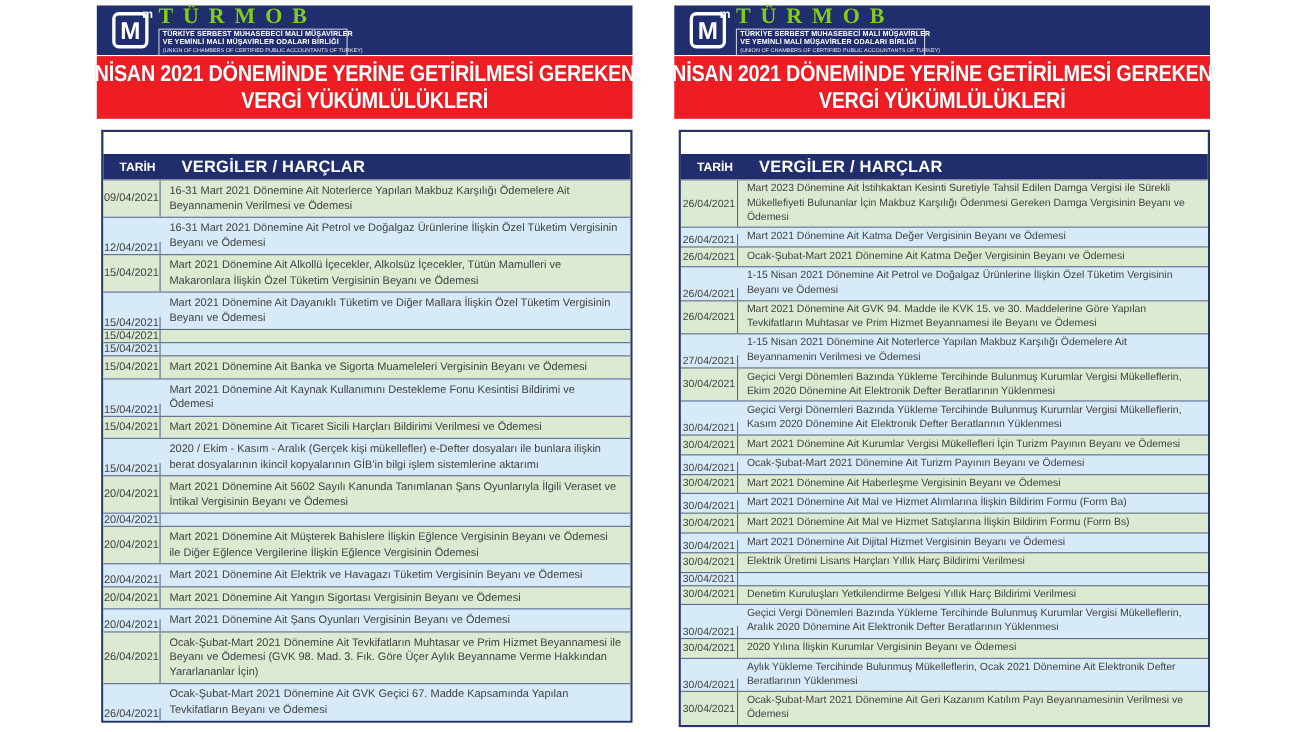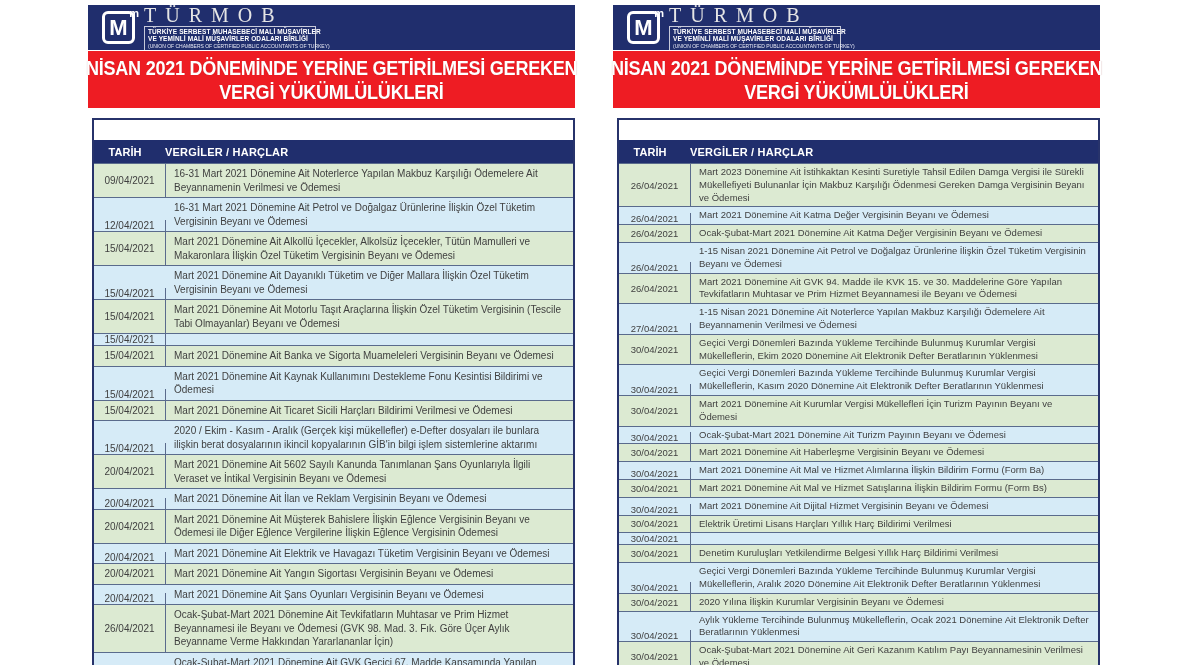--- a/index.html
+++ b/index.html
@@ -18,42 +18,42 @@
   .panel-0{left:88px;}
   .panel-1{left:613px;}
 
   
   .logo-band{height:45px;background:var(--navy);display:flex;align-items:center;padding-left:14px;}
   .logo-mark{position:relative;width:33px;height:33px;border:3px solid #fff;border-radius:6px;
     display:flex;align-items:center;justify-content:center;flex:none;}
   .logo-mark .big-m{color:#fff;font-weight:bold;font-size:22px;line-height:1;font-family:"Liberation Sans",sans-serif;}
   .logo-mark .small-m{position:absolute;top:-6px;right:-7px;color:#fff;font-weight:bold;font-size:11px;line-height:1;}
   .logo-text{margin-left:9px;display:flex;flex-direction:column;}
-  .wordmark{color:#e5e5e5;font-family:"Liberation Serif", serif;font-weight:normal;font-size:20px;
+  .wordmark{color:#84cc16;font-family:"Liberation Serif", serif;font-weight:bold;font-size:20px;
     letter-spacing:9px;line-height:1;white-space:nowrap;}
   .logo-sub{border:1px solid rgba(255,255,255,.75);margin-top:1px;padding:1px 3px;width:172px;}
   .logo-sub .l1,.logo-sub .l2{color:#fff;font-weight:bold;font-size:6.5px;line-height:7.5px;white-space:nowrap;letter-spacing:.1px;}
   .logo-sub .l3{color:#e8eaf5;font-size:5px;line-height:6px;white-space:nowrap;}
 
   
   .banner{margin-top:1px;height:57px;background:var(--red);display:flex;flex-direction:column;
     align-items:center;justify-content:center;}
   .banner .bline{color:#fff;font-weight:bold;font-size:21px;line-height:24px;white-space:nowrap;
     transform:scaleX(.86);transform-origin:50% 50%;letter-spacing:-.3px;
     text-shadow:0 0 1px rgba(120,0,0,.4);}
 
   
   .cal-table{margin-top:10px;margin-left:4px;width:483px;border:2px solid #27336b;background:#fff;}
   .thead{display:flex;background:var(--navy);color:#fff;font-weight:bold;height:23px;align-items:center;margin-top:20px;}
   .thead .th-date{width:62px;flex:none;text-align:center;font-size:11px;}
-  .thead .th-items{flex:1;padding-left:9px;font-size:11px;letter-spacing:.2px;}
+  .thead .th-items{flex:1;padding-left:9px;font-size:15px;letter-spacing:.2px;}
   .trow{display:flex;border-top:1px solid var(--line);align-items:stretch;}
   .trow.green{background:var(--row-green);}
   .trow.blue{background:var(--row-blue);align-items:flex-end;}
-  .td-date{width:72px;flex:none;display:flex;align-items:center;justify-content:center;
+  .td-date{width:52px;flex:none;display:flex;align-items:center;justify-content:center;
     border-right:1px solid var(--line);color:var(--ink);}
   .td-item{flex:1;display:flex;align-items:center;color:var(--ink);}
   .panel-0 .td-date{font-size:10px;}
   .panel-0 .td-item{font-size:10px;line-height:13.5px;padding:3px 8px;}
   .panel-1 .td-date{font-size:9.5px;}
   .panel-1 .td-item{font-size:9.5px;line-height:12.8px;padding:2px 8px;}
 </style>
 </head>
 <body>
 
@@ -95,21 +95,20 @@
         <div class="trow green">
           <div class="td-date">15/04/2021</div>
           <div class="td-item">Mart 2021 Dönemine Ait Alkollü İçecekler, Alkolsüz İçecekler, Tütün Mamulleri ve Makaronlara İlişkin Özel Tüketim Vergisinin Beyanı ve Ödemesi</div>
         </div>
         <div class="trow blue">
           <div class="td-date">15/04/2021</div>
           <div class="td-item">Mart 2021 Dönemine Ait Dayanıklı Tüketim ve Diğer Mallara İlişkin Özel Tüketim Vergisinin Beyanı ve Ödemesi</div>
         </div>
         <div class="trow green">
           <div class="td-date">15/04/2021</div>
-          <div class="td-item">Mart 2021 Dönemine Ait Motorlu Taşıt Araçlarına İlişkin Özel Tüketim Vergisinin (Tescile Tabi Olmayanlar) Beyanı ve Ödemesi</div>
         </div>
         <div class="trow blue">
           <div class="td-date">15/04/2021</div>
         </div>
         <div class="trow green">
           <div class="td-date">15/04/2021</div>
           <div class="td-item">Mart 2021 Dönemine Ait Banka ve Sigorta Muameleleri Vergisinin Beyanı ve Ödemesi</div>
         </div>
         <div class="trow blue">
           <div class="td-date">15/04/2021</div>
@@ -122,21 +121,20 @@
         <div class="trow blue">
           <div class="td-date">15/04/2021</div>
           <div class="td-item">2020 / Ekim - Kasım - Aralık (Gerçek kişi mükellefler) e-Defter dosyaları ile bunlara ilişkin berat dosyalarının ikincil kopyalarının GİB'in bilgi işlem sistemlerine aktarımı</div>
         </div>
         <div class="trow green">
           <div class="td-date">20/04/2021</div>
           <div class="td-item">Mart 2021 Dönemine Ait 5602 Sayılı Kanunda Tanımlanan Şans Oyunlarıyla İlgili Veraset ve İntikal Vergisinin Beyanı ve Ödemesi</div>
         </div>
         <div class="trow blue">
           <div class="td-date">20/04/2021</div>
-          <div class="td-item">Mart 2021 Dönemine Ait İlan ve Reklam Vergisinin Beyanı ve Ödemesi</div>
         </div>
         <div class="trow green">
           <div class="td-date">20/04/2021</div>
           <div class="td-item">Mart 2021 Dönemine Ait Müşterek Bahislere İlişkin Eğlence Vergisinin Beyanı ve Ödemesi ile Diğer Eğlence Vergilerine İlişkin Eğlence Vergisinin Ödemesi</div>
         </div>
         <div class="trow blue">
           <div class="td-date">20/04/2021</div>
           <div class="td-item">Mart 2021 Dönemine Ait Elektrik ve Havagazı Tüketim Vergisinin Beyanı ve Ödemesi</div>
         </div>
         <div class="trow green">

